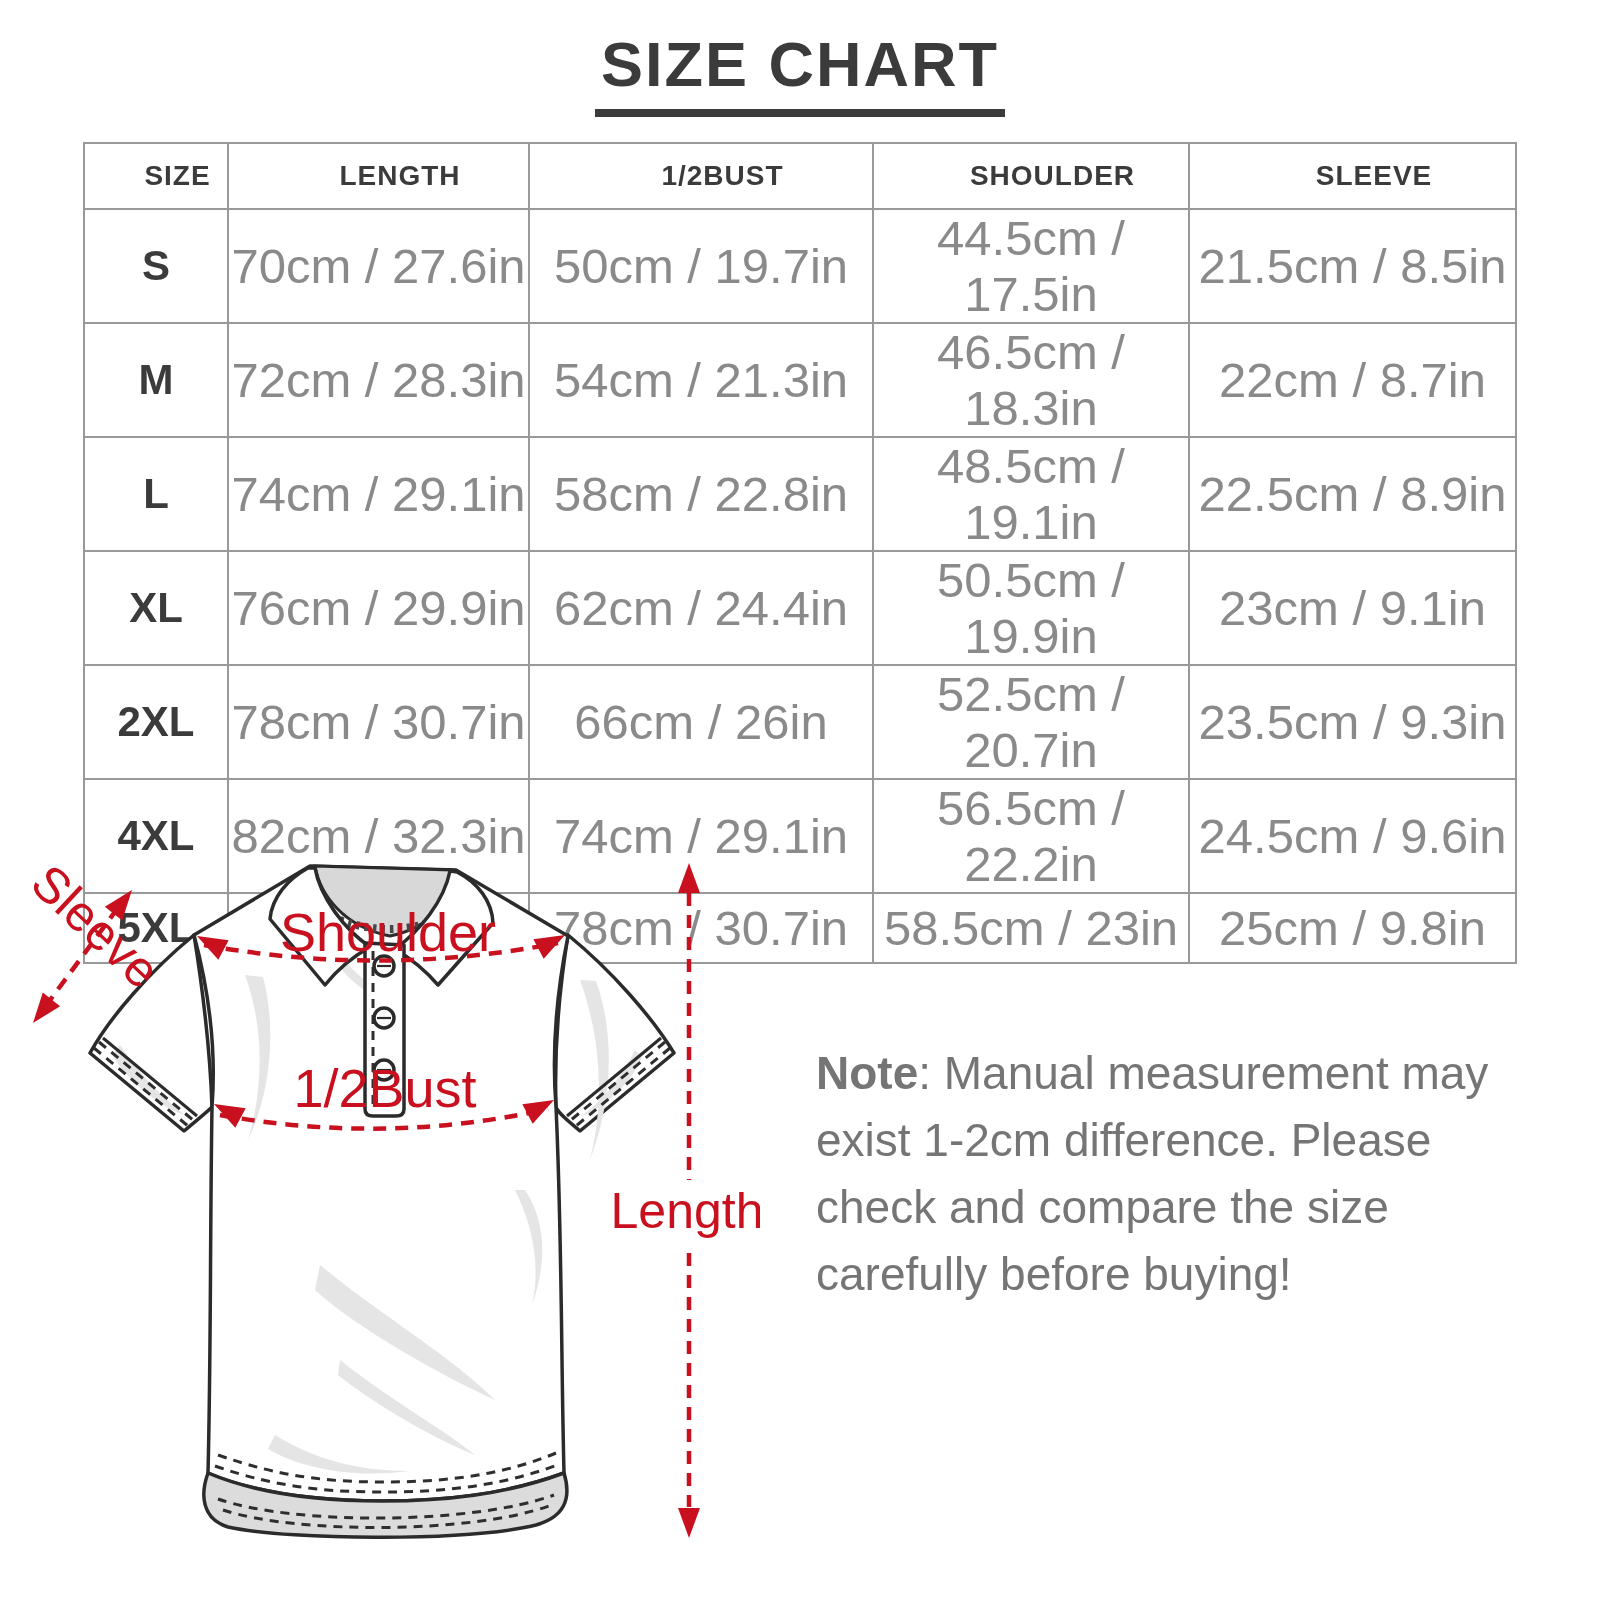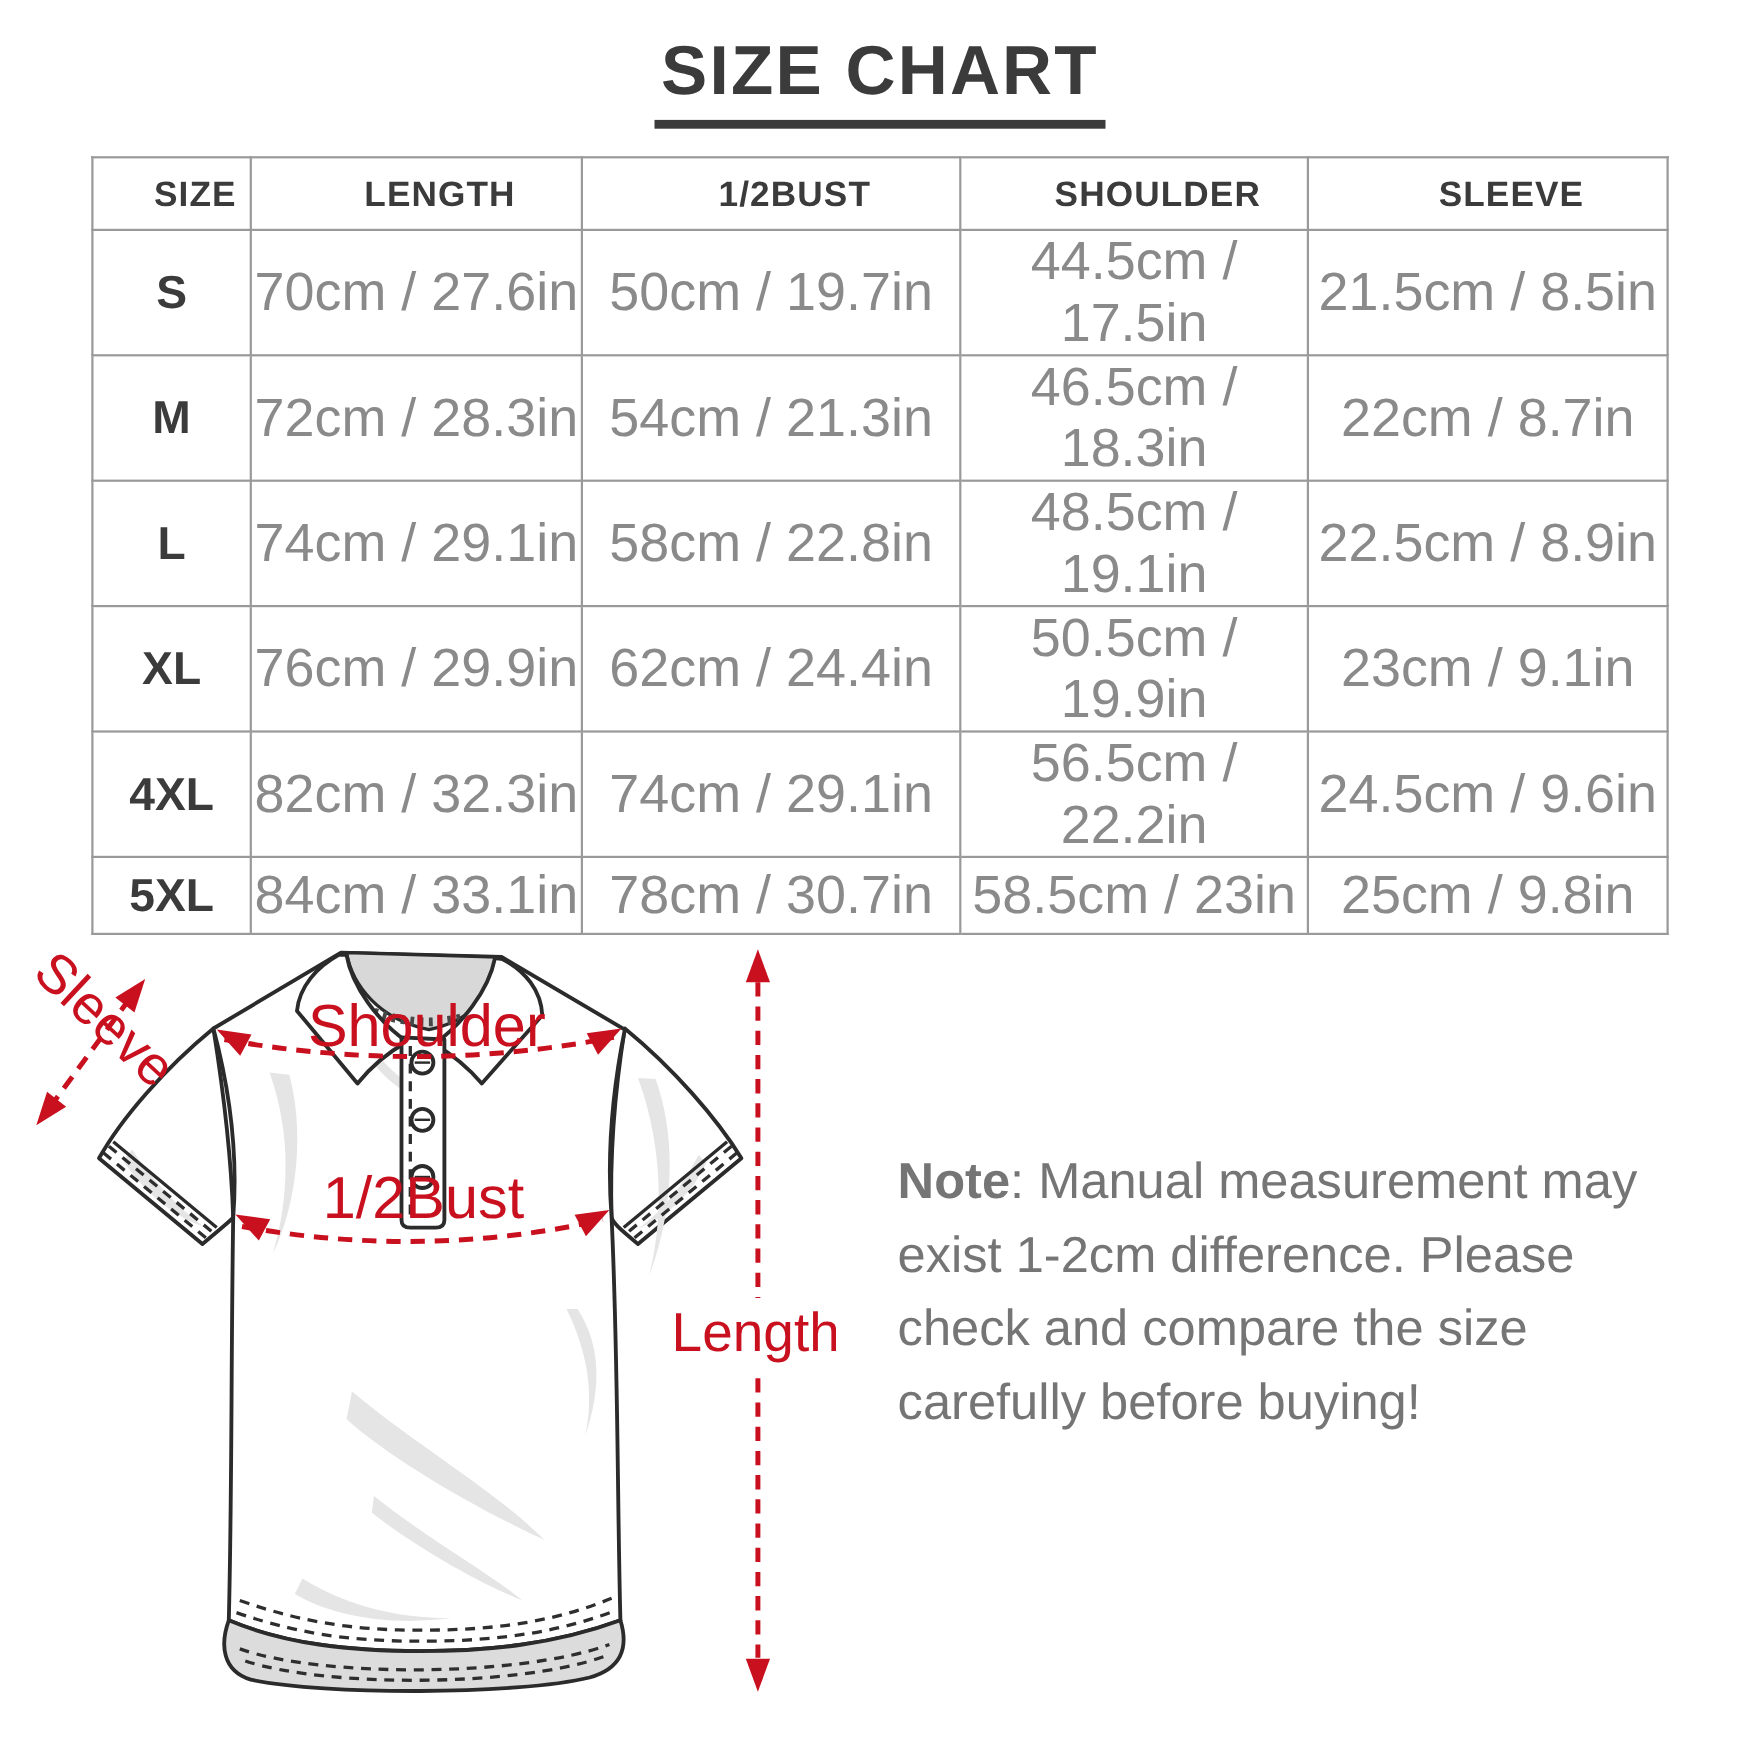--- a/index.html
+++ b/index.html
@@ -27,21 +27,21 @@
   }
   table.size-table{
     position:absolute;left:83px;top:142px;width:1432px;
     border-collapse:collapse;table-layout:fixed;
   }
   table.size-table th,table.size-table td{
     border:2px solid var(--table-border);
     text-align:center;vertical-align:middle;padding:0;
   }
   table.size-table th{
-    height:64px;font-size:32px;font-weight:bold;color:var(--heading-text);
+    height:64px;font-size:28px;font-weight:bold;color:var(--heading-text);
     letter-spacing:1px;
     padding-left:43px;
   }
   table.size-table td{
     height:68px;font-size:49px;color:var(--data-text);font-weight:normal;
   }
   table.size-table td.sizecol{
     font-weight:bold;color:var(--heading-text);font-size:42px;
   }
   .note{
@@ -113,20 +113,27 @@
           <td>22.5cm / 8.9in</td>
         </tr>
         <tr>
           <td class="sizecol">XL</td>
           <td>76cm / 29.9in</td>
           <td>62cm / 24.4in</td>
           <td>50.5cm / 19.9in</td>
           <td>23cm / 9.1in</td>
         </tr>
         <tr>
+          <td class="sizecol">2XL</td>
+          <td>78cm / 30.7in</td>
+          <td>66cm / 26in</td>
+          <td>52.5cm / 20.7in</td>
+          <td>23.5cm / 9.3in</td>
+        </tr>
+        <tr>
           <td class="sizecol">4XL</td>
           <td>82cm / 32.3in</td>
           <td>74cm / 29.1in</td>
           <td>56.5cm / 22.2in</td>
           <td>24.5cm / 9.6in</td>
         </tr>
         <tr>
           <td class="sizecol">5XL</td>
           <td>84cm / 33.1in</td>
           <td>78cm / 30.7in</td>

